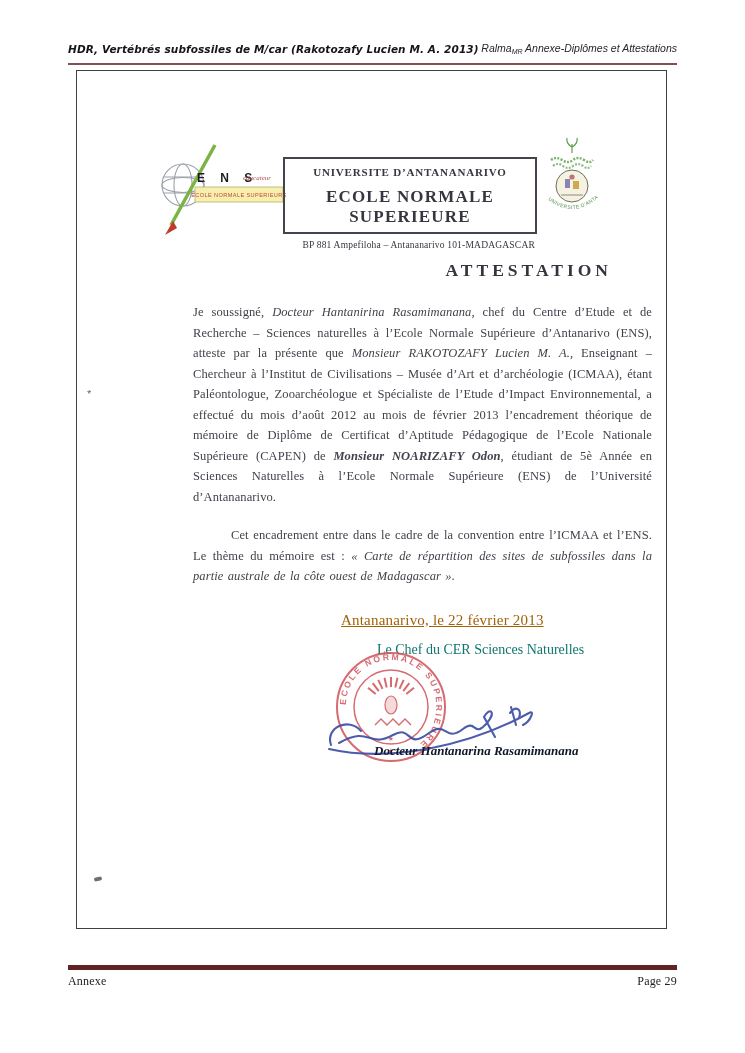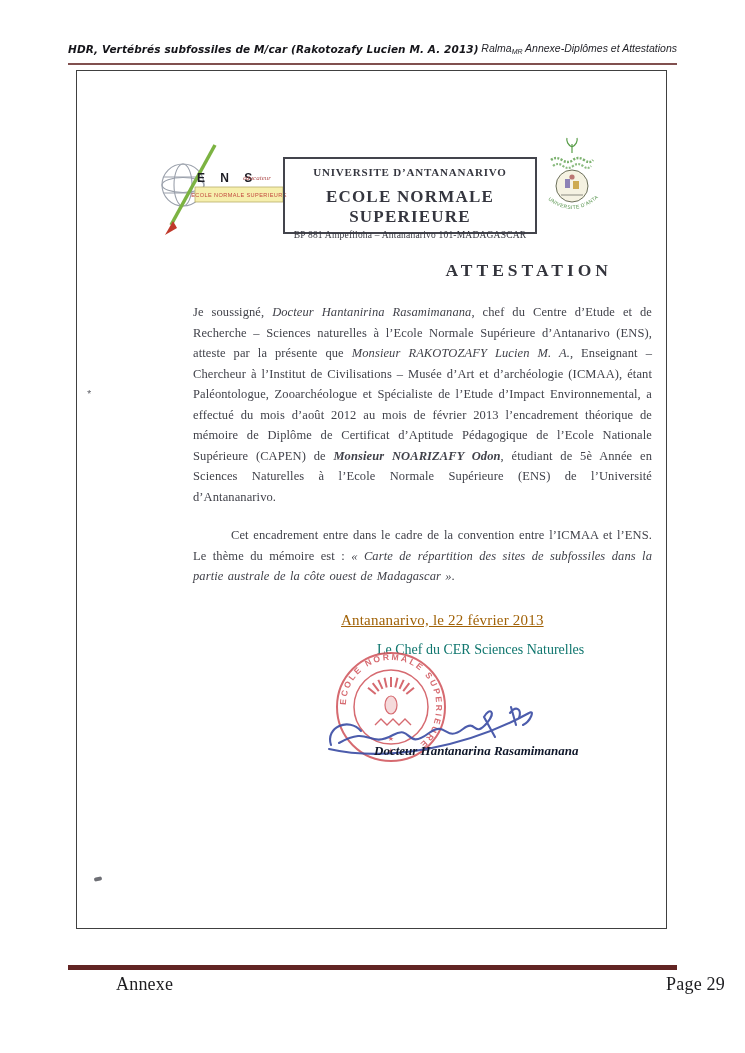--- a/index.html
+++ b/index.html
@@ -14,21 +14,21 @@
   .hdr-rule{position:absolute;left:68px;top:63px;width:609px;height:2px;background:#622423;opacity:.8;}
 
   
   .scan{position:absolute;left:76px;top:70px;width:589px;height:857px;background:#ffffff;border:1px solid #404040;}
 
   .ens-logo{position:absolute;left:80px;top:70px;width:132px;height:96px;}
   .center-box{position:absolute;left:206px;top:86px;width:254px;height:77px;border:2px solid #43444c;
               text-align:center;color:#35363f;box-sizing:border-box;}
   .cb-univ{margin-top:7px;font-size:11px;font-weight:600;letter-spacing:.8px;}
   .cb-school{margin-top:9px;font-size:17px;font-weight:600;letter-spacing:1.2px;}
-  .cb-addr{margin-top:3px;font-size:9.5px;letter-spacing:.2px;}
+  .cb-addr{margin-top:13px;font-size:9.5px;letter-spacing:.2px;text-align:right;}
   .seal{position:absolute;left:462px;top:66px;width:66px;height:96px;}
 
   .doc-title{position:absolute;left:76px;top:189px;width:459px;text-align:right;
              font-size:17.5px;font-weight:bold;letter-spacing:4px;color:#33343c;}
 
   .body-text{position:absolute;left:76px;top:231px;width:459px;font-size:12.5px;line-height:20.5px;
              text-align:justify;color:#41424a;letter-spacing:.1px;word-spacing:1px;margin-left:40px;}
   .body-text p{margin:0;}
   .p-indent{text-indent:38px;margin-top:16px !important;}
   .p2{margin-top:18px !important;}
@@ -40,21 +40,21 @@
   .role-line{position:absolute;left:300px;top:571px;font-size:14px;color:#0f766e;}
   .stamp-svg{position:absolute;left:224px;top:576px;width:250px;height:125px;pointer-events:none;}
   .name-line{position:absolute;left:297px;top:672px;font-size:13px;font-weight:bold;font-style:italic;color:#0f172a;}
 
   .artifact1{position:absolute;left:10px;top:316px;width:6px;height:6px;color:#55565e;font-size:8px;line-height:6px;}
   .artifact2{position:absolute;left:17px;top:806px;width:8px;height:4px;background:#4a4b52;border-radius:2px;transform:rotate(-12deg);opacity:.8;}
 
   
   .ftr-rule{position:absolute;left:68px;top:965px;width:609px;height:5px;background:#622423;}
   .ftr{position:absolute;left:68px;top:974px;width:609px;display:flex;justify-content:space-between;
-       font-size:18px;color:#1c1c1f;letter-spacing:.2px;margin-left:48px;}
+       font-size:12px;color:#1c1c1f;letter-spacing:.2px;}
 </style>
 </head>
 <body>
 
 <div class="canvas">
 
   <div class="hdr">
     <div class="hdr-left">HDR, Vertébrés subfossiles de M/car (Rakotozafy Lucien M. A. 2013)</div>
     <div class="hdr-right"><span>Ralma</span><span class="sub">MR</span><span> Annexe-Diplômes et Attestations</span></div>
   </div>

